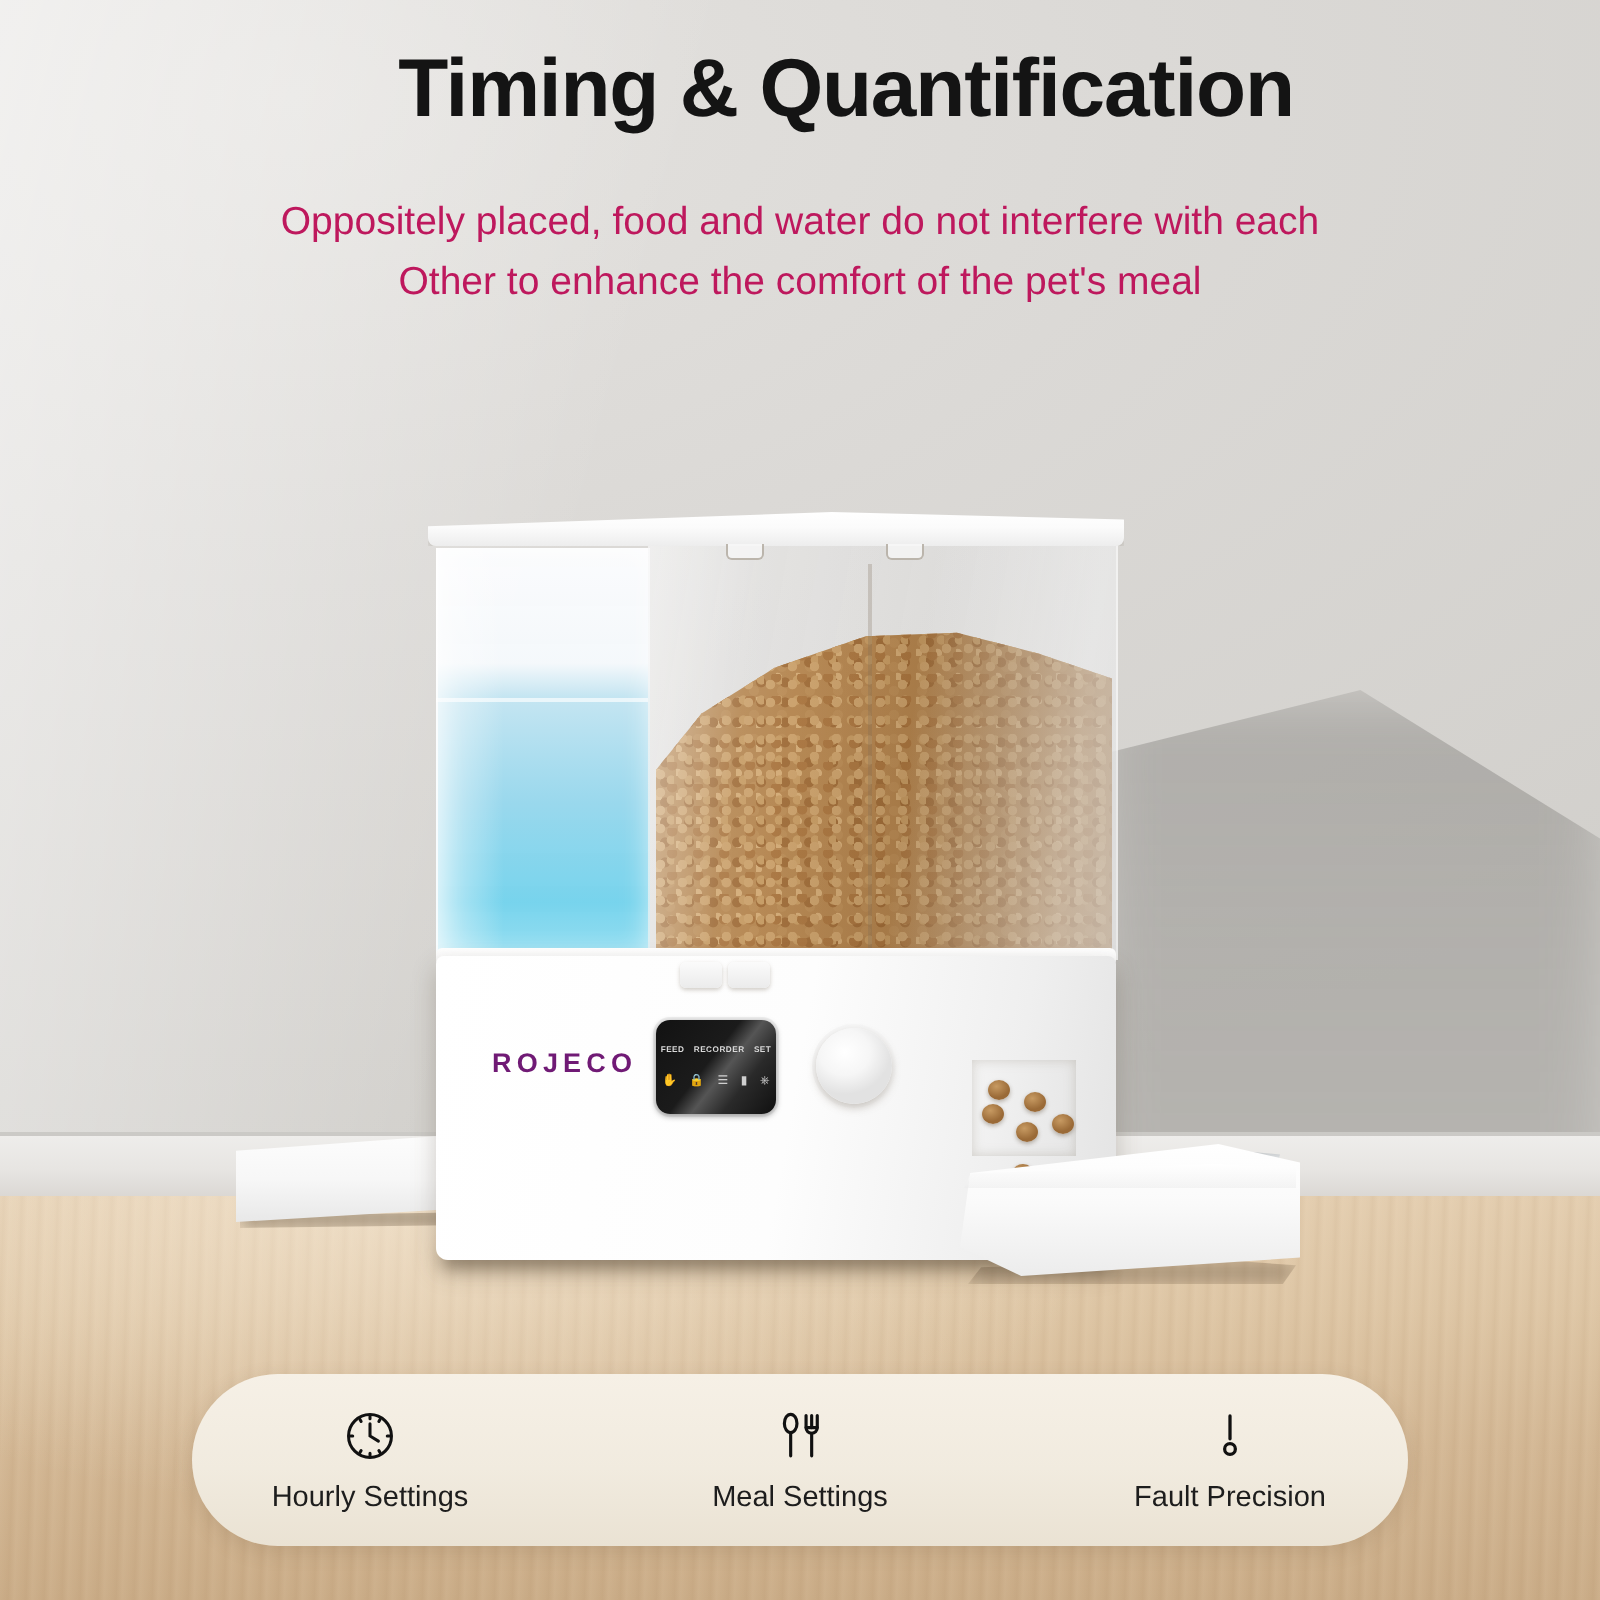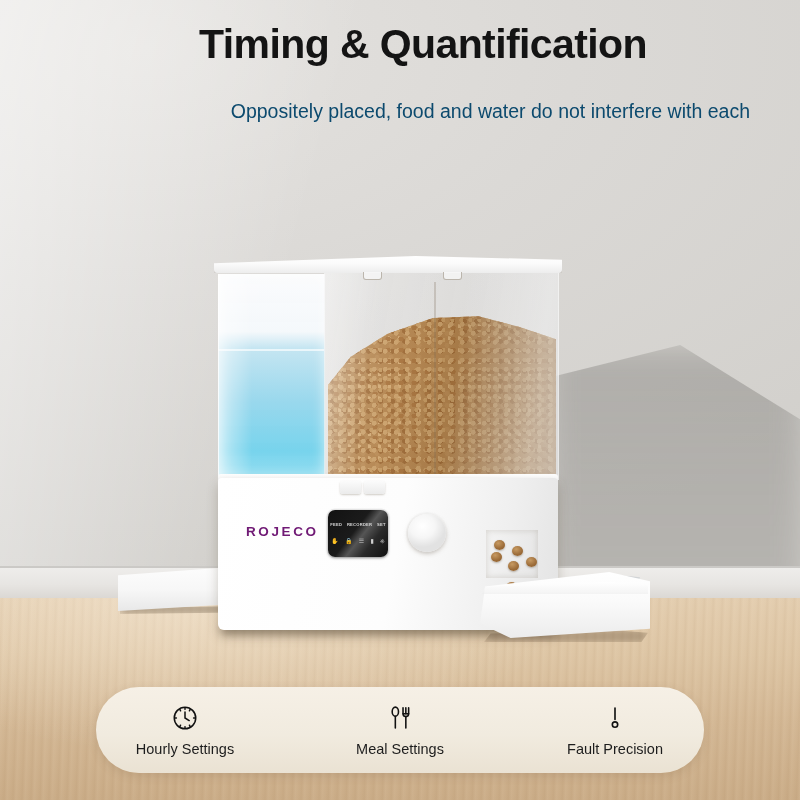--- a/index.html
+++ b/index.html
@@ -84,22 +84,21 @@
     letter-spacing: -.6px;
     font-family: "Liberation Sans", sans-serif;
     padding-left: 46px;
   }
   .subtitle {
     margin: 26px auto 0;
     width: 700px;
     font-size: 19.5px;
     line-height: 30px;
     font-weight: 400;
-    color: #0c4a6e;
-    text-align: right;
+    color: #be185d;
   }
 
   
   .product {
     position: absolute;
     left: 118px; top: 252px;
     width: 530px; height: 392px;
     z-index: 5;
   }
 
@@ -393,20 +392,21 @@
   <div class="floor"></div>
   <div class="floor-grain"></div>
   <div class="floor-sheen"></div>
 
   <div class="headings">
     <h1 class="title">
       <span>Timing &amp; Quantification</span><br>
     </h1>
     <p class="subtitle">
       <span>Oppositely placed, food and water do not interfere with each</span><br>
+      <span>Other to enhance the comfort of the pet's meal</span>
     </p>
   </div>
 
   <div class="product">
 
     <div class="tray-left-shadow"></div>
     <div class="tray-left"></div>
 
     <div class="tank-water"></div>
     <div class="tank-water-line"></div>

